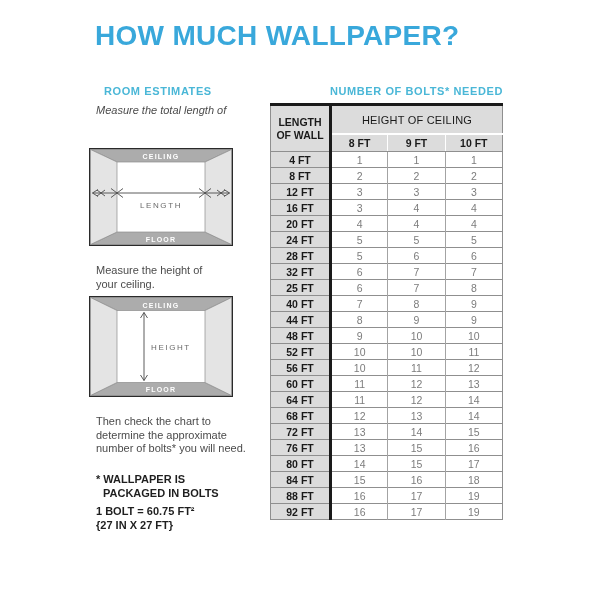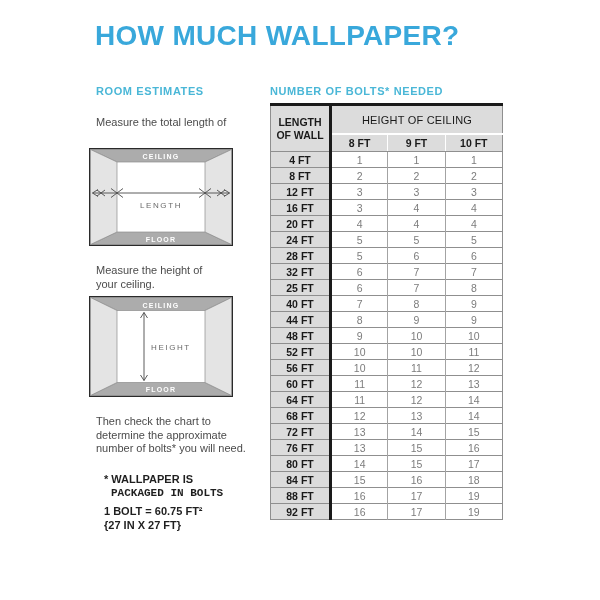--- a/index.html
+++ b/index.html
@@ -9,30 +9,30 @@
   }
   .page-title{
     position:absolute;left:95px;top:20px;margin:0;
     font-size:28px;font-weight:700;letter-spacing:.3px;
     color:var(--title-blue,#39a8db);
   }
   .sec-head{
     position:absolute;font-size:11px;font-weight:700;letter-spacing:.6px;
     color:var(--section-blue,#4ab7d7);
   }
-  .sec-head.room{left:96px;top:85px;}
-  .sec-head.bolts{left:270px;top:85px;width:233px;text-align:left;}
+  .sec-head.room{left:104px;top:85px;}
+  .sec-head.bolts{left:270px;top:85px;width:233px;text-align:right;}
   .para{position:absolute;left:96px;font-size:11px;line-height:13.5px;color:#4b4b4b;}
-  .para.p1{top:116px;}
+  .para.p1{top:104px;font-style:italic;}
   .para.p2{top:264px;}
   .para.p3{top:400px;margin-top:15px;}
-  .bold-note{position:absolute;left:96px;font-size:11px;line-height:14px;font-weight:700;color:#1f1f1f;margin-left:8px;}
+  .bold-note{position:absolute;left:96px;font-size:11px;line-height:14px;font-weight:700;color:#1f1f1f;}
   .bold-note.fn{top:472px;}
   .bold-note.bi{top:504px;}
-  .bold-note .indent{padding-left:7px;font-family:Liberation Mono, monospace;}
+  .bold-note .indent{padding-left:7px;}
   .diag{position:absolute;left:89px;width:144px;}
   .diag.d1{top:148px;height:98px;}
   .diag.d2{top:296px;height:101px;}
   .diag text{font-family:"Liberation Sans",sans-serif;}
   .diag .wf{fill:#ffffff;font-size:7px;font-weight:700;letter-spacing:1.2px;}
   .diag .dim{fill:#6a6a6a;font-size:8px;letter-spacing:1.6px;}
   table.bolts{
     position:absolute;left:270px;top:103px;width:233px;
     border-collapse:collapse;table-layout:fixed;font-size:10.5px;
     border-top:3px solid #1a1a1a;border-left:1px solid #8f8f8f;

